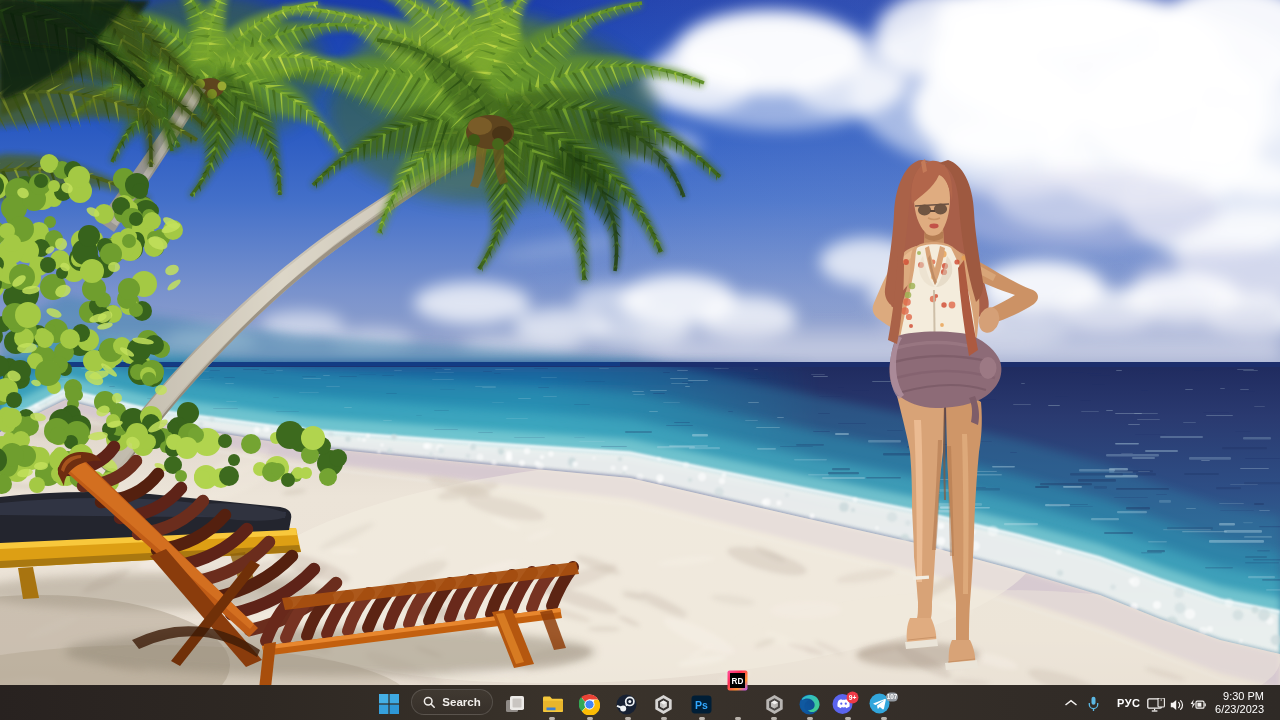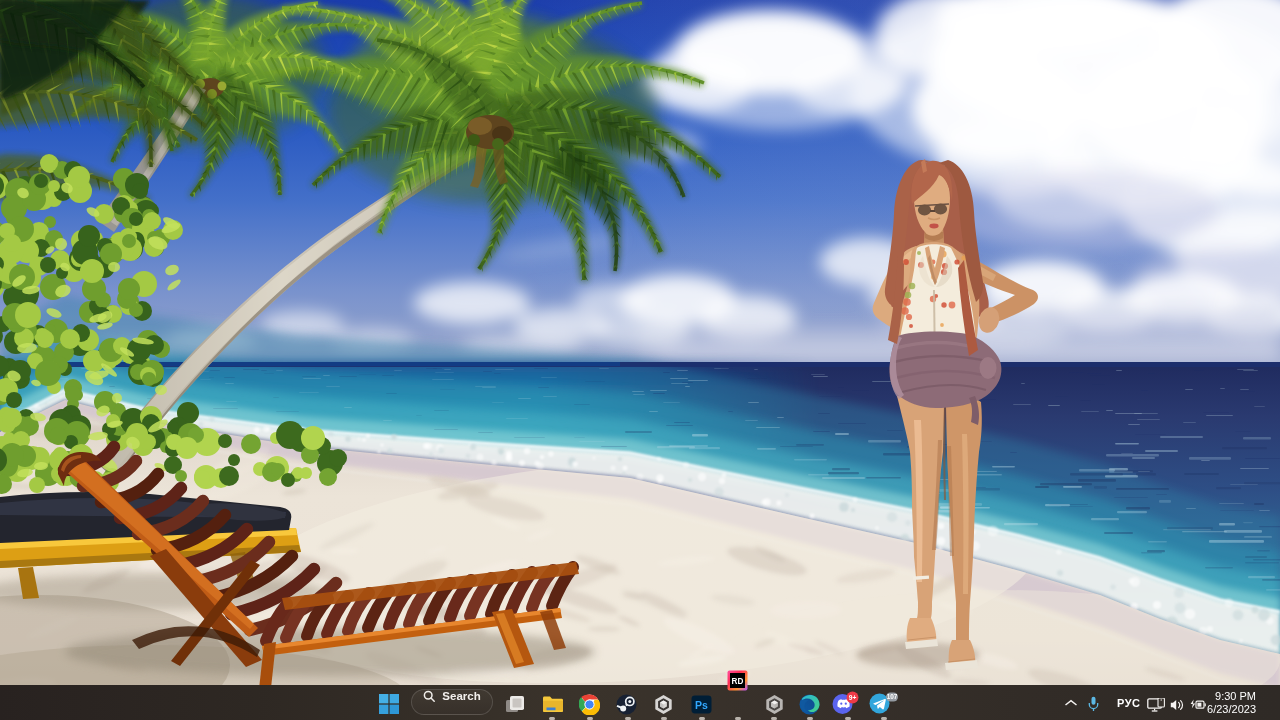--- a/index.html
+++ b/index.html
@@ -3,23 +3,23 @@
 *{margin:0;padding:0;box-sizing:border-box}
 html,body{width:1280px;height:720px;overflow:hidden;background:#000;font-family:"Liberation Sans",sans-serif}
 #screen{position:relative;width:1280px;height:720px;overflow:hidden}
 #wall{position:absolute;left:0;top:0}
 #taskbar{position:absolute;left:0;top:685px;width:1280px;height:35px;
  background:linear-gradient(90deg,#282220 0%,#2e2823 20%,#3a332b 45%,#37302a 62%,#322c27 80%,#2f2a26 100%);}
 .ic{position:absolute;top:694px;width:21px;height:21px}
 .pip{position:absolute;top:717px;width:6px;height:2.5px;border-radius:2px;background:#cfc9c2;opacity:.85}
 #searchpill{position:absolute;left:411px;top:689px;width:82px;height:26px;border-radius:13px;
  background:linear-gradient(180deg,#403931 0%,#37302a 100%);border:1px solid rgba(255,255,255,0.14);
- display:flex;justify-content:center;color:#f2efec;font-size:11.5px;font-weight:700}
+ display:flex;align-items:center;justify-content:center;color:#f2efec;font-size:11.5px;font-weight:700}
 .trayicon{position:absolute}
-#clock{position:absolute;right:24px;top:690px;text-align:right;color:#ffffff;font-size:11px;line-height:12.5px}
+#clock{position:absolute;right:16px;top:690px;text-align:right;color:#ffffff;font-size:11px;line-height:12.5px}
 #kbd{position:absolute;left:1117px;top:697px;color:#fff;font-size:11px;font-weight:700;letter-spacing:.5px}
 </style></head>
 <body>
 <div id="screen">
 <svg id="wall" width="1280" height="720" viewBox="0 0 1280 720">
 
 <defs>
 <linearGradient id="sky" x1="0" y1="0" x2="0" y2="1">
  <stop offset="0" stop-color="#1a3cab"></stop>
  <stop offset="0.28" stop-color="#2152bf"></stop>

